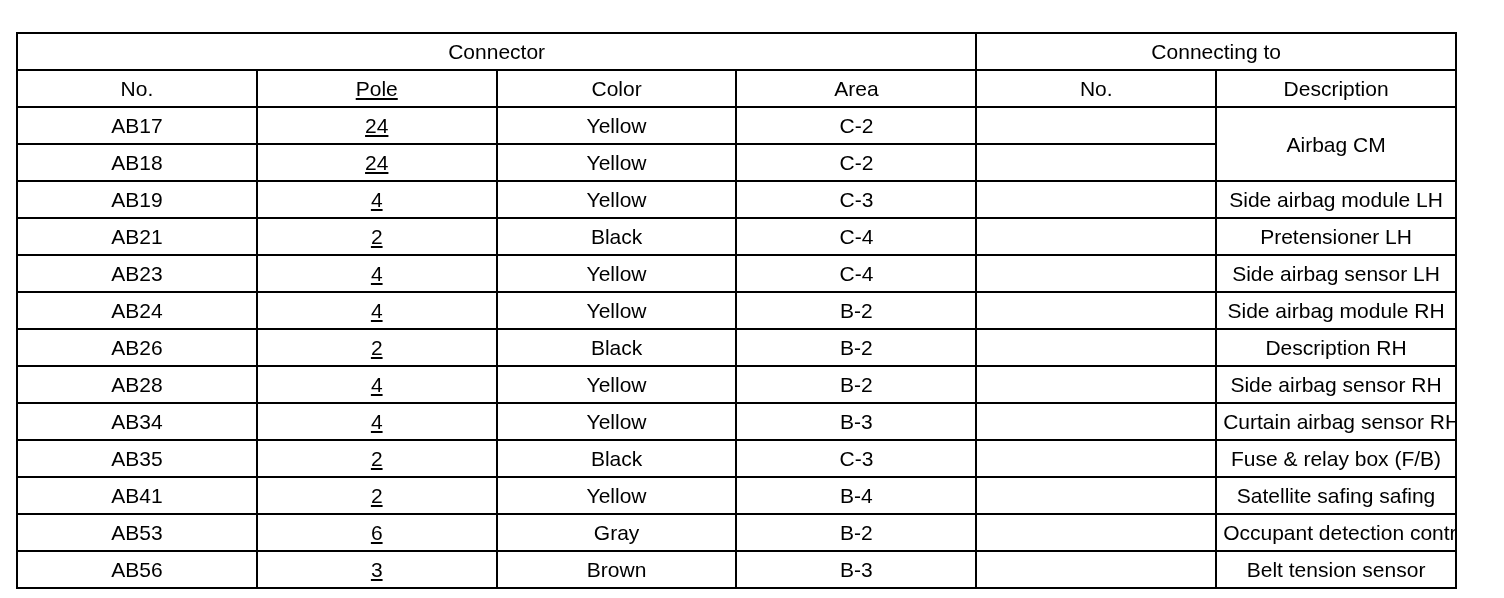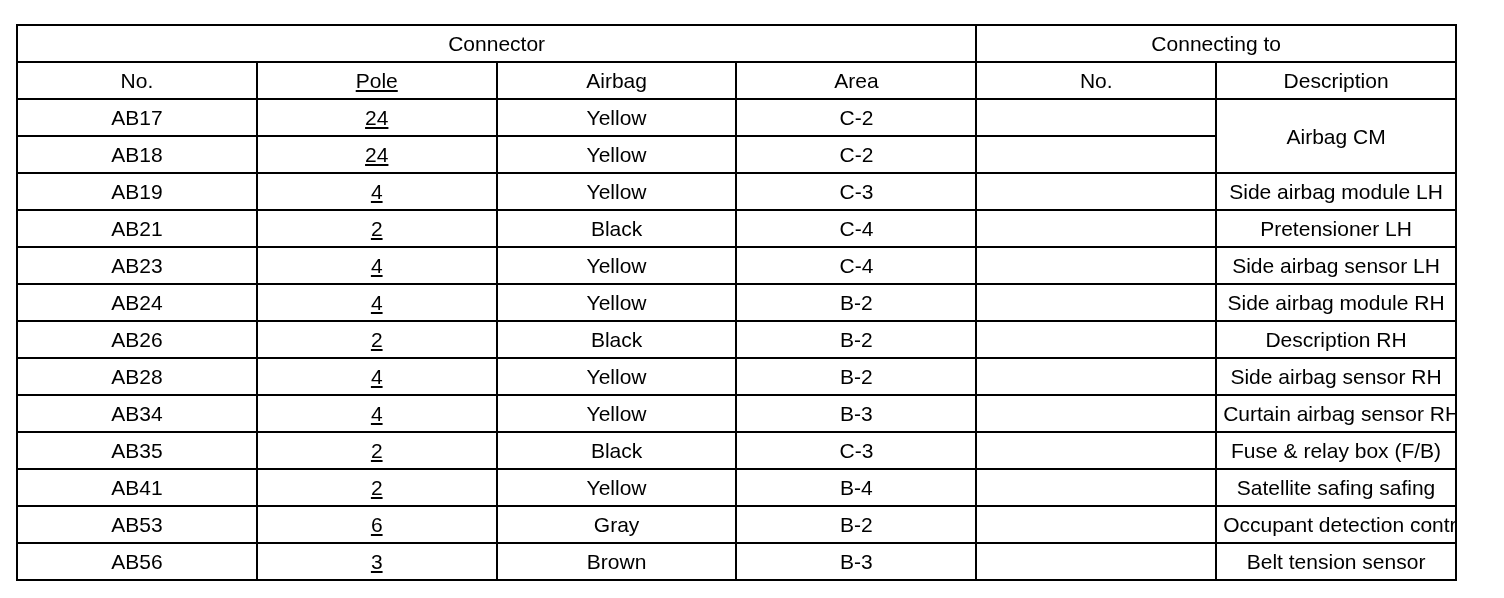--- a/index.html
+++ b/index.html
@@ -18,21 +18,21 @@
   #page {
     position: relative;
     width: 1504px;
     height: 598px;
   }
 
   
   #connector-table {
     position: absolute;
     left: 16px;
-    top: 24px;
+    top: 32px;
     width: 1441px;
     border-collapse: collapse;
     table-layout: fixed;
     background: #ffffff;
   }
 
   #connector-table th,
   #connector-table td {
     border: 2px solid #000000;
     padding: 0 6px;
@@ -63,21 +63,21 @@
 <div id="page">
   <table id="connector-table">
     <thead>
       <tr>
         <th class="c-center" colspan="4">Connector</th>
         <th class="c-center" colspan="2">Connecting to</th>
       </tr>
       <tr>
         <th class="c-center col-no">No.</th>
         <th class="c-center col-pole">Pole</th>
-        <th class="c-center col-color">Airbag</th>
+        <th class="c-center col-color">Color</th>
         <th class="c-center col-area">Area</th>
         <th class="c-center col-cno">No.</th>
         <th class="c-center col-desc">Description</th>
       </tr>
     </thead>
     <tbody id="table-body">
         <tr>
           <td class="c-center col-no">AB17</td>
           <td class="c-center col-pole">24</td>
           <td class="c-center col-color">Yellow</td>

